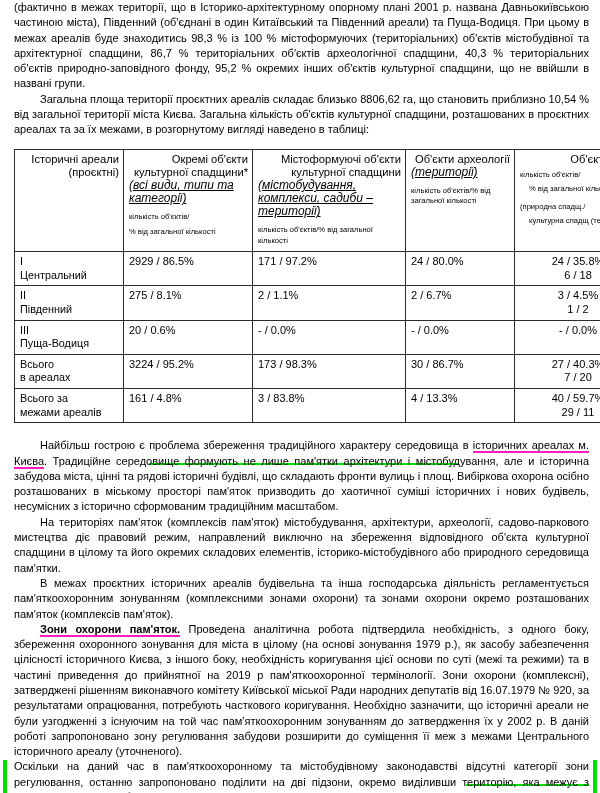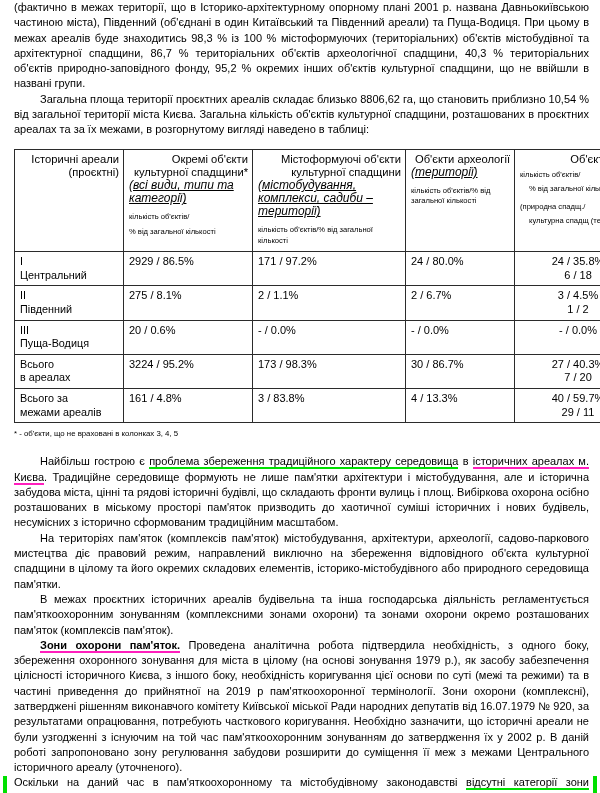--- a/index.html
+++ b/index.html
@@ -32,21 +32,21 @@
   p.para {
     margin: 0;
     text-indent: 26px;
     text-align: justify;
   }
   p.para.noindent { text-indent: 0; }
 
   
   .u-green {
     border-bottom: 2.4px solid #00e000;
-    padding-bottom: 0px;
+    padding-bottom: 12px;
   }
   .u-magenta {
     border-bottom: 2.4px solid #ff1fbd;
     padding-bottom: 0px;
   }
   .bold { font-weight: bold; }
 
   
   .green-box {
     position: relative;
@@ -224,21 +224,20 @@
         <td class="cell-val">3 / 83.8%</td>
         <td class="cell-val">4 / 13.3%</td>
         <td class="cell-val pzf">
           <div>40 / 59.7%</div>
           <div>29 / 11</div>
         </td>
       </tr>
     </tbody>
   </table>
 
-  <div class="footnote">* - об'єкти, що не враховані в колонках 3, 4, 5</div>
 
   <div class="gap-m"></div>
 
   <div class="body-text">
 
     <p class="para"><span>Найбільш гострою є </span><span class="u-green">проблема збереження традиційного характеру середовища</span><span> в </span><span class="u-magenta">історичних ареалах м. Києва</span><span>. Традиційне середовище формують не лише пам'ятки архітектури і містобудування, але и історична забудова міста, цінні та рядові історичні будівлі, що складають фронти вулиць і площ. Вибіркова охорона осібно розташованих в міському просторі пам'яток призводить до хаотичної суміші історичних і нових будівель, несумісних з історично сформованим традиційним масштабом.</span></p>
 
     <p class="para">На територіях пам'яток (комплексів пам'яток) містобудування, архітектури, археології, садово-паркового мистецтва діє правовий режим, направлений виключно на збереження відповідного об'єкта культурної спадщини в цілому та його окремих складових елементів, історико-містобудівного або природного середовища пам'ятки.</p>
 
     <p class="para">В межах проєктних історичних ареалів будівельна та інша господарська діяльність регламентується пам'яткоохоронним зонуванням (комплексними зонами охорони) та зонами охорони окремо розташованих пам'яток (комплексів пам'яток).</p>

